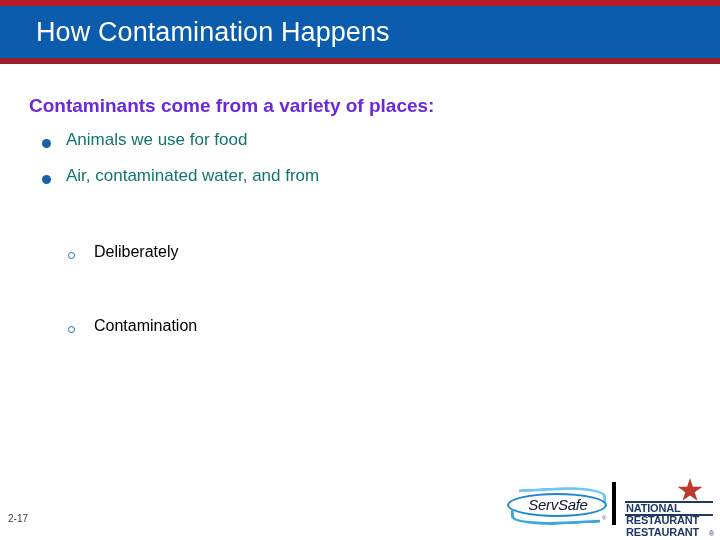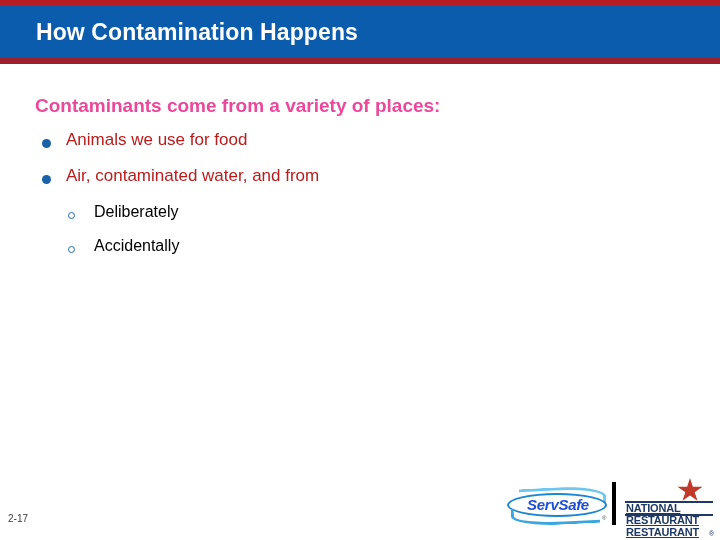--- a/index.html
+++ b/index.html
@@ -53,43 +53,43 @@
     left: 0;
     top: 58px;
     width: 720px;
     height: 6px;
     background: #9d1f2e;
   }
   #slide-title {
     position: absolute;
     left: 36px;
     top: 17px;
-    font-size: 23px;
-    font-weight: bold;
+    font-size: 27px;
+    font-weight: normal;
     color: #ffffff;
     letter-spacing: 0.1px;
     white-space: nowrap;
     line-height: 30px;
   }
 
   
   #body-area {
     position: absolute;
     left: 0;
     top: 65px;
     width: 720px;
     height: 400px;
   }
   #content-heading {
     position: absolute;
-    left: 35px;
+    left: 29px;
     top: 30px;
     font-size: 19px;
     font-weight: bold;
-    color: #ec4899;
+    color: #6d28d9;
     white-space: nowrap;
   }
 
   .bullet-list {
     position: absolute;
     left: 0;
     top: 62px;
     width: 700px;
   }
   .bullet-row {
@@ -103,28 +103,29 @@
     width: 9px;
     height: 9px;
     border-radius: 50%;
     background: #1a62a8;
   }
   .bullet-text {
     position: absolute;
     left: 66px;
     top: 0;
     font-size: 17px;
-    color: #b91c1c;
+    color: #0f766e;
     line-height: 26px;
     white-space: nowrap;
   }
 
   .subbullet-row {
     position: relative;
     height: 34px;
+    margin-top: 40px;
   }
   .subbullet-marker {
     position: absolute;
     left: 68px;
     top: 13px;
     width: 5px;
     height: 5px;
     border-radius: 50%;
     border: 1.2px solid #2a6ca6;
     background: transparent;
@@ -205,23 +206,23 @@
     border-radius: 0 0 0 60%;
     transform: rotate(-3deg);
   }
   .ss-wordmark {
     position: absolute;
     left: 12px;
     top: 11px;
     width: 82px;
     text-align: center;
     font-size: 15px;
-    font-weight: bold;
+    font-weight: normal;
     font-style: italic;
-    color: #1d4ed8;
+    color: #0f172a;
     letter-spacing: -0.3px;
     line-height: 17px;
   }
   .ss-reg {
     position: absolute;
     left: 97px;
     top: 30px;
     font-size: 6px;
     color: #555;
   }
@@ -262,21 +263,20 @@
   }
   .nra-word {
     position: absolute;
     left: 1px;
     font-size: 11px;
     font-weight: bold;
     color: #1f3864;
     letter-spacing: -0.2px;
     line-height: 12px;
     white-space: nowrap;
-    text-decoration: underline;
   }
   .nra-reg {
     position: absolute;
     left: 84px;
     top: 44px;
     font-size: 7px;
     color: #1f3864;
   }
 </style>
 </head>
@@ -308,21 +308,21 @@
       </div>
 
 
       <div class="subbullet-row">
         <span class="subbullet-marker"></span>
         <span class="subbullet-text">Deliberately</span>
       </div>
 
       <div class="subbullet-row">
         <span class="subbullet-marker"></span>
-        <span class="subbullet-text">Accidentally</span>
+        <span class="subbullet-text">Contamination</span>
       </div>
 
     </div>
   </div>
 
   <div id="footer-area">
 
     <div id="page-number">2-17</div>
 
     <div id="logo-group">

